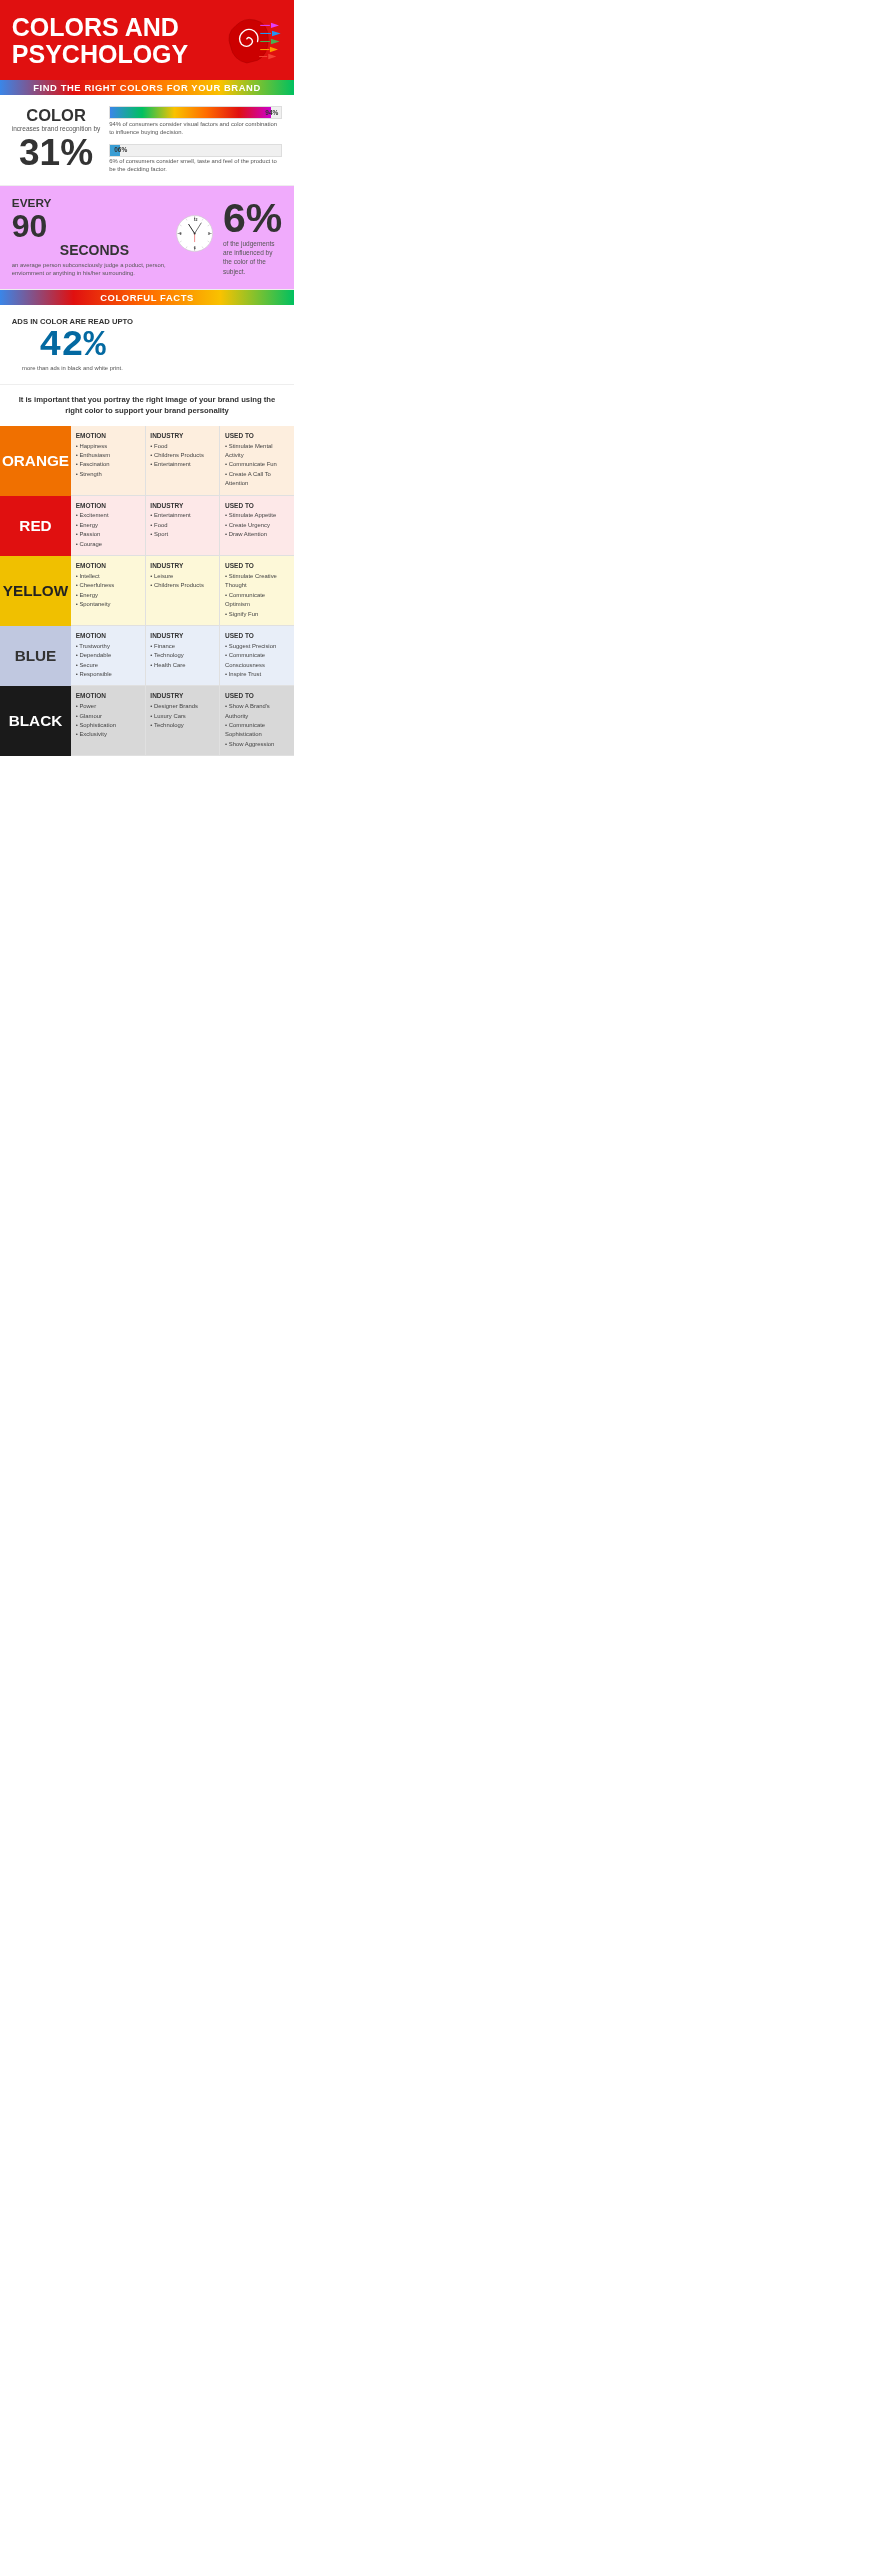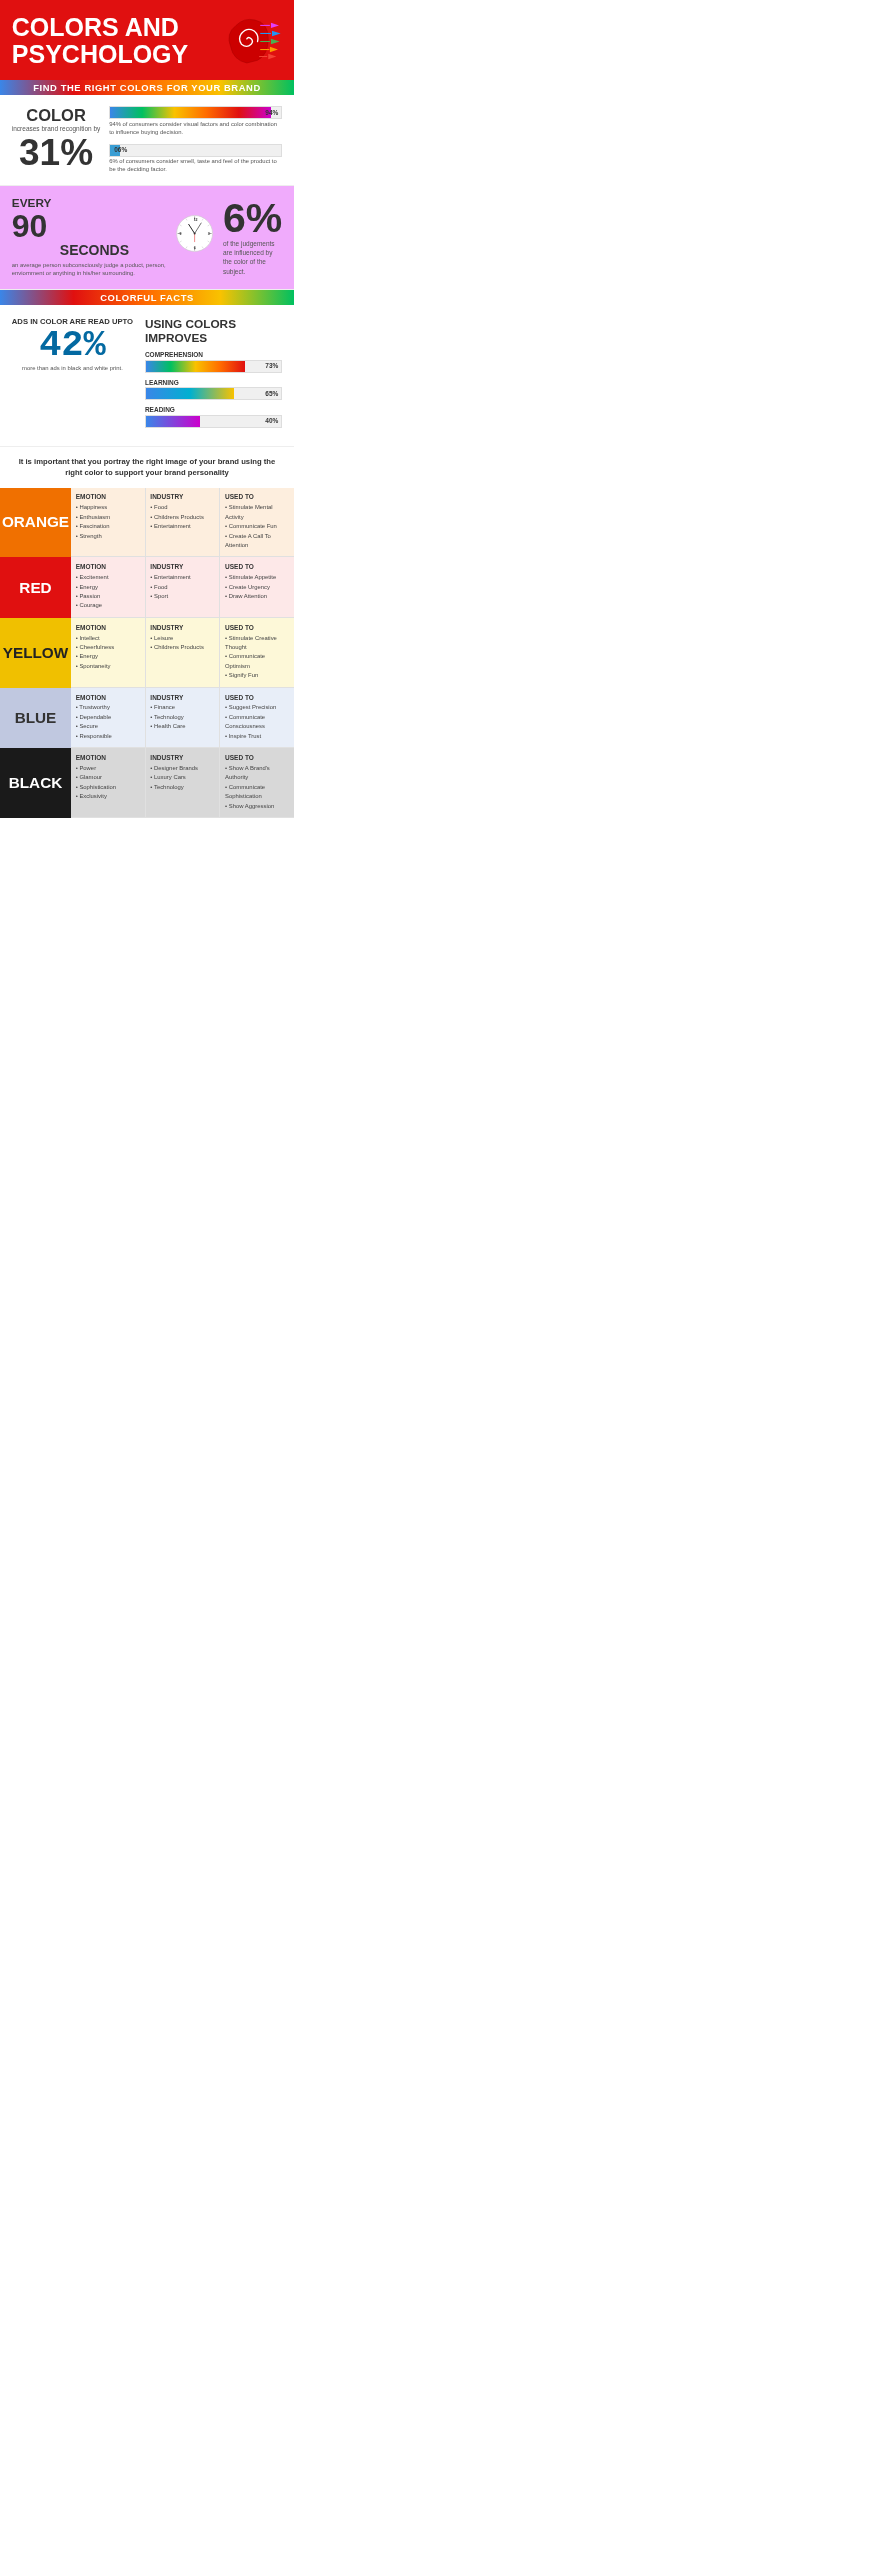--- a/index.html
+++ b/index.html
@@ -426,41 +426,20 @@
 
 <div class="section-header">COLORFUL FACTS</div>
 
 <div class="colorful-section">
   <div class="facts-inner">
     <div class="ads-block">
       <div class="ads-text">ADS IN COLOR ARE READ UPTO</div>
       <div class="big-42">42%</div>
       <div class="ads-desc">more than ads in black and white print.</div>
     </div>
-    <div class="using-colors">
-      <div class="using-title">USING COLORS IMPROVES</div>
-
-      <div class="metric-label">COMPREHENSION</div>
-      <div class="metric-bar-container">
-        <div class="bar-fill-73"></div>
-        <span class="metric-percent">73%</span>
-      </div>
-
-      <div class="metric-label">LEARNING</div>
-      <div class="metric-bar-container">
-        <div class="bar-fill-65"></div>
-        <span class="metric-percent">65%</span>
-      </div>
-
-      <div class="metric-label">READING</div>
-      <div class="metric-bar-container">
-        <div class="bar-fill-40"></div>
-        <span class="metric-percent">40%</span>
-      </div>
-    </div>
   </div>
 </div>
 
 <div class="brand-text">It is important that you portray the right image of your brand
 using the right color to support your brand personality</div>
 
 <div id="color-rows-container">
     <div class="color-row">
       <div class="color-name-cell color-name-orange">ORANGE</div>
       <div class="color-row-inner row-bg-orange">

